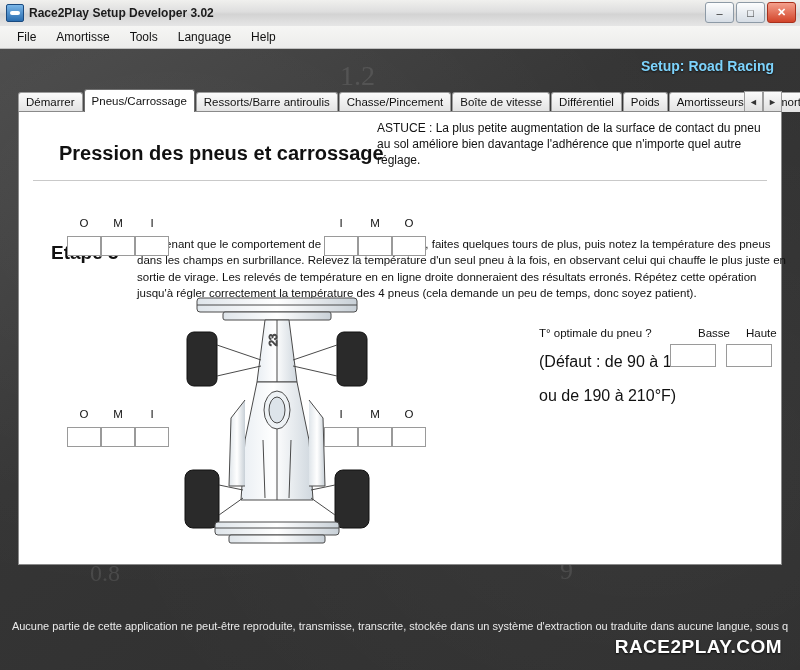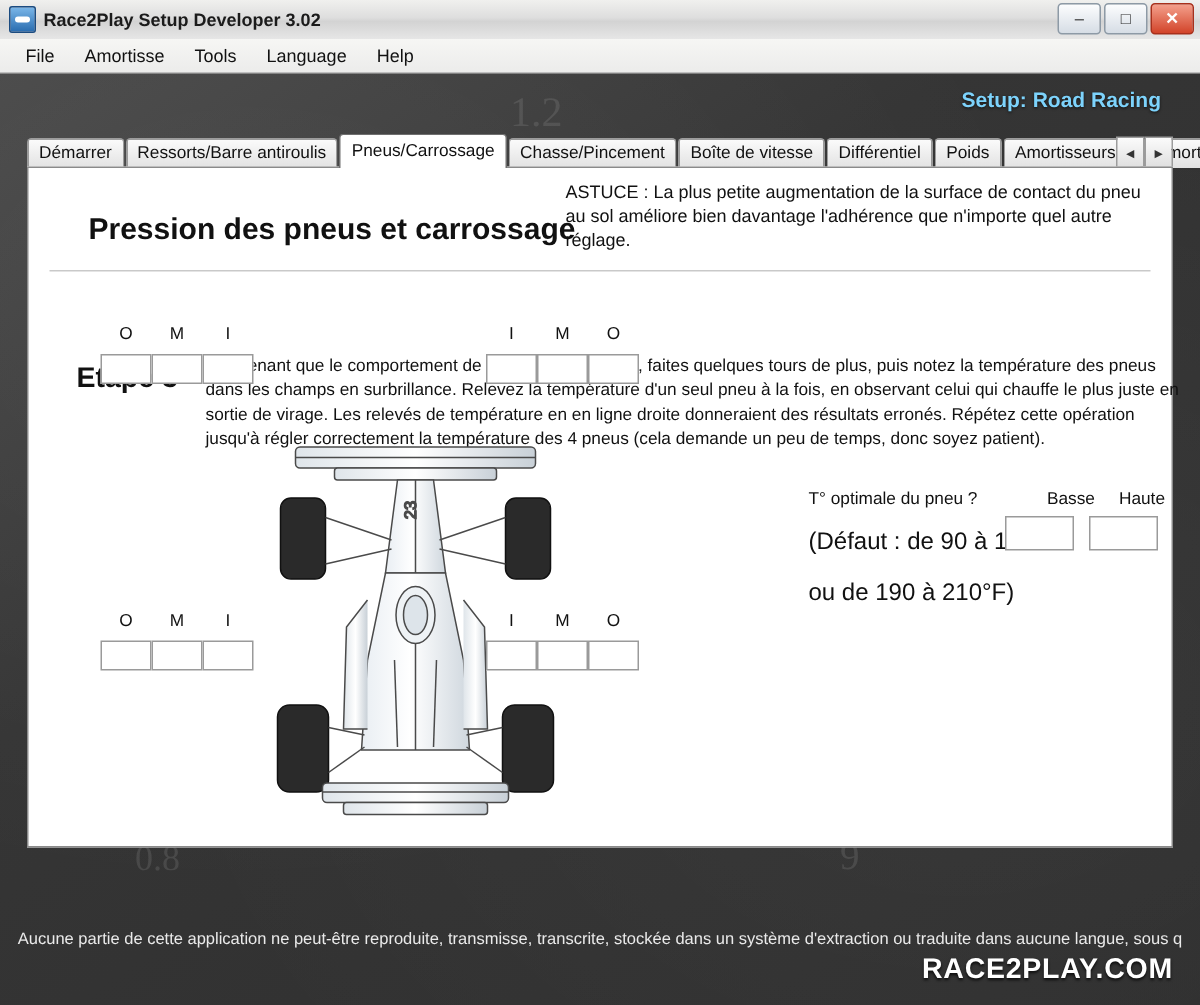--- a/index.html
+++ b/index.html
@@ -213,22 +213,22 @@
     <div class="menu-item">Help</div>
   </div>
 
   <div class="content">
 
     <div class="setup-label">Setup: Road Racing</div>
 
     <div class="tabstrip">
       <div class="tabs">
         <div class="tab">Démarrer</div>
+        <div class="tab active">Pneus/Carrossage</div>
         <div class="tab">Ressorts/Barre antiroulis</div>
-        <div class="tab active">Pneus/Carrossage</div>
         <div class="tab">Chasse/Pincement</div>
         <div class="tab">Boîte de vitesse</div>
         <div class="tab">Différentiel</div>
         <div class="tab">Poids</div>
         <div class="tab">Amortisseurs 1</div>
         <div class="tab clipped">Amortisse</div>
       </div>
       <div class="tab-scrollers">
         <div class="tab-scroll">◄</div>
         <div class="tab-scroll">►</div>

